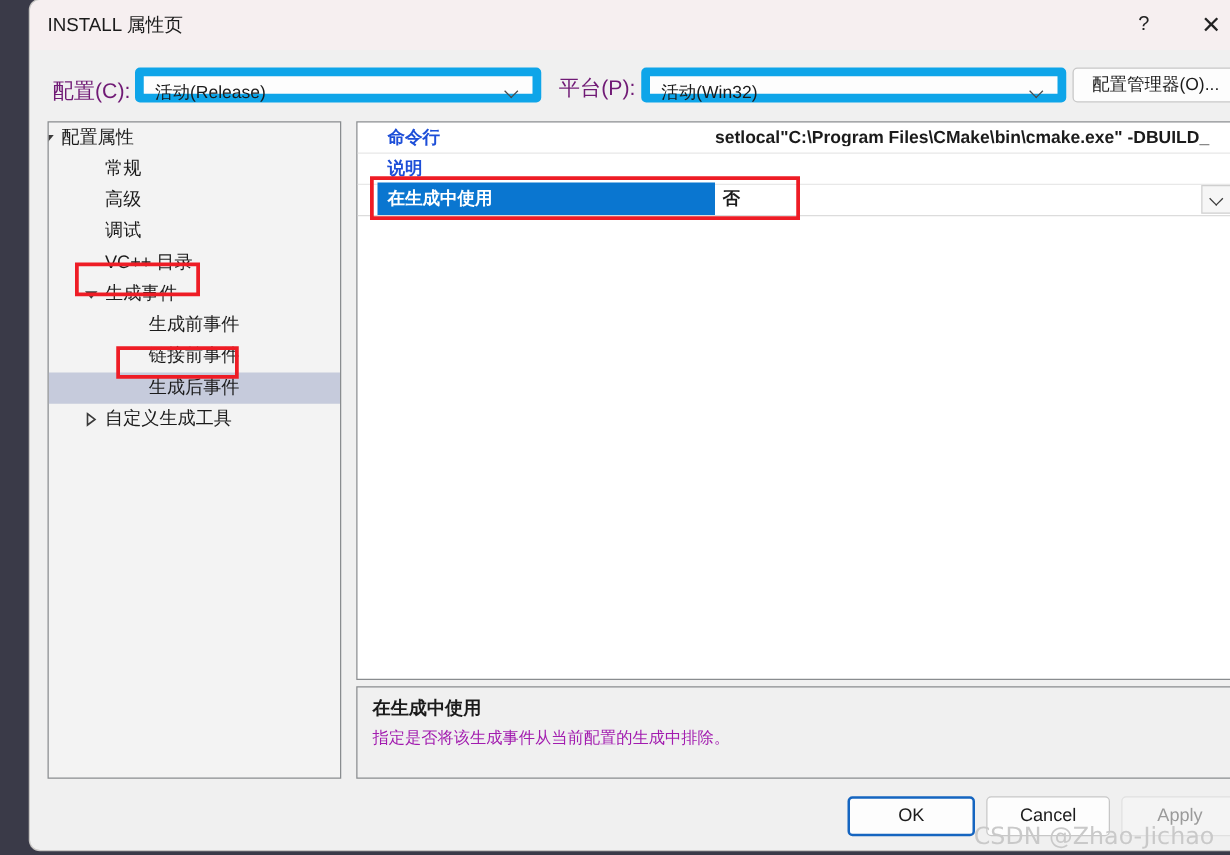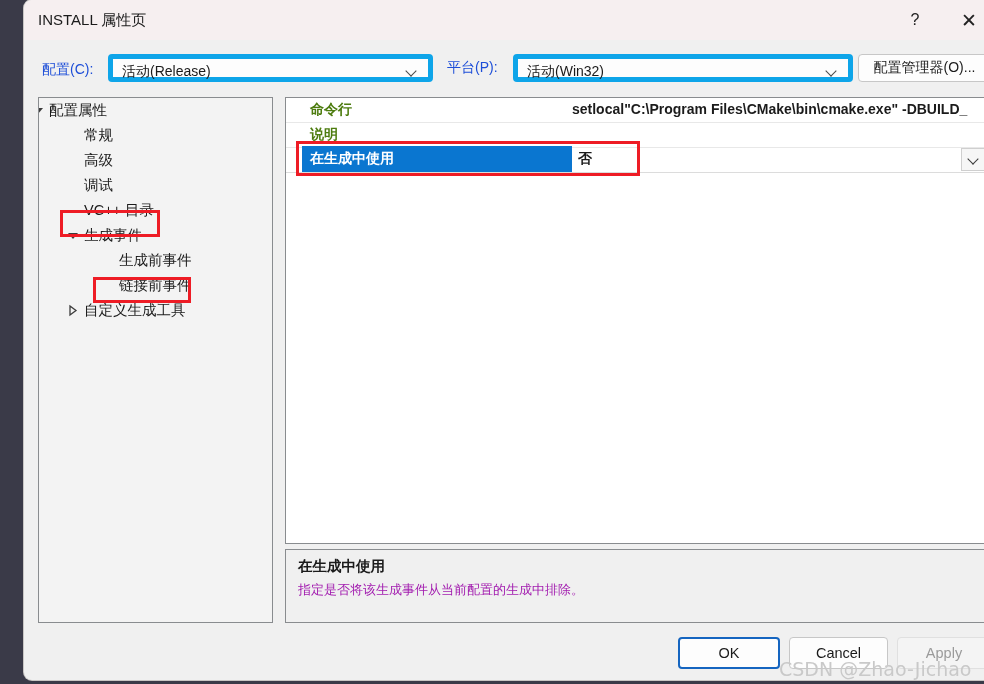--- a/index.html
+++ b/index.html
@@ -57,31 +57,31 @@
     color: #222;
     font-size: 17px;
     line-height: 1;
   }
   #help-btn { right: 62px; font-size: 16px; }
   #close-btn { right: 8px; font-size: 19px; }
 
   
   .cfg-label {
     position: absolute;
-    font-size: 14px;
-    color: #1d4ed8;
+    font-size: 17px;
+    color: #701a75;
     white-space: nowrap;
   }
   #label-config { left: 18px; top: 61px; }
   #label-platform { left: 423px; top: 59px; }
 
   .combo {
     position: absolute;
     background: #fdfdfd;
-    border: 5px solid #0ea5e9;
+    border: 7px solid #0ea5e9;
     border-radius: 4px;
     height: 28px;
     box-sizing: border-box;
   }
   .combo .val {
     position: absolute;
     left: 9px;
     top: 4px;
     font-size: 14px;
     color: #1b1b1b;
@@ -181,21 +181,21 @@
     height: 25px;
     border-bottom: 1px solid #e8e8e8;
     box-sizing: border-box;
   }
   .grow .gname {
     position: absolute;
     left: 24px;
     top: 3px;
     font-size: 14px;
     font-weight: bold;
-    color: #4d7c0f;
+    color: #1d4ed8;
     white-space: nowrap;
   }
   .grow .gval {
     position: absolute;
     left: 286px;
     top: 3px;
     font-size: 14px;
     font-weight: bold;
     color: #1b1b1b;
     white-space: nowrap;
@@ -359,20 +359,21 @@
 
   <div id="tree-panel">
       <div class="tree-item"><span class="tw open" style="left: -8px;"></span><span class="lbl" style="margin-left: 10px;">配置属性</span></div>
       <div class="tree-item"><span class="lbl" style="margin-left: 45px;">常规</span></div>
       <div class="tree-item"><span class="lbl" style="margin-left: 45px;">高级</span></div>
       <div class="tree-item"><span class="lbl" style="margin-left: 45px; font-family: Liberation Serif, serif;">调试</span></div>
       <div class="tree-item"><span class="lbl" style="margin-left: 45px;">VC++ 目录</span></div>
       <div class="tree-item"><span class="tw open" style="left: 27px;"></span><span class="lbl" style="margin-left: 45px;">生成事件</span></div>
       <div class="tree-item"><span class="lbl" style="margin-left: 80px;">生成前事件</span></div>
       <div class="tree-item"><span class="lbl" style="margin-left: 80px;">链接前事件</span></div>
+      <div class="tree-item sel"><span class="lbl" style="margin-left: 80px;">生成后事件</span></div>
       <div class="tree-item"><span class="tw" style="left: 27px;"><svg width="14" height="25" viewBox="0 0 14 25">
             <polygon points="4,8 10,12.5 4,17" fill="none" stroke="#3b3b3b" stroke-width="1.3"></polygon>
           </svg></span><span class="lbl" style="margin-left: 45px;">自定义生成工具</span></div>
     </div>
 
   <div id="grid-panel">
 
     <div class="grow" id="row-cmdline" style="top:0px;">
       <span class="gname">命令行</span>
       <span class="gval">setlocal"C:\Program Files\CMake\bin\cmake.exe" -DBUILD_</span>

